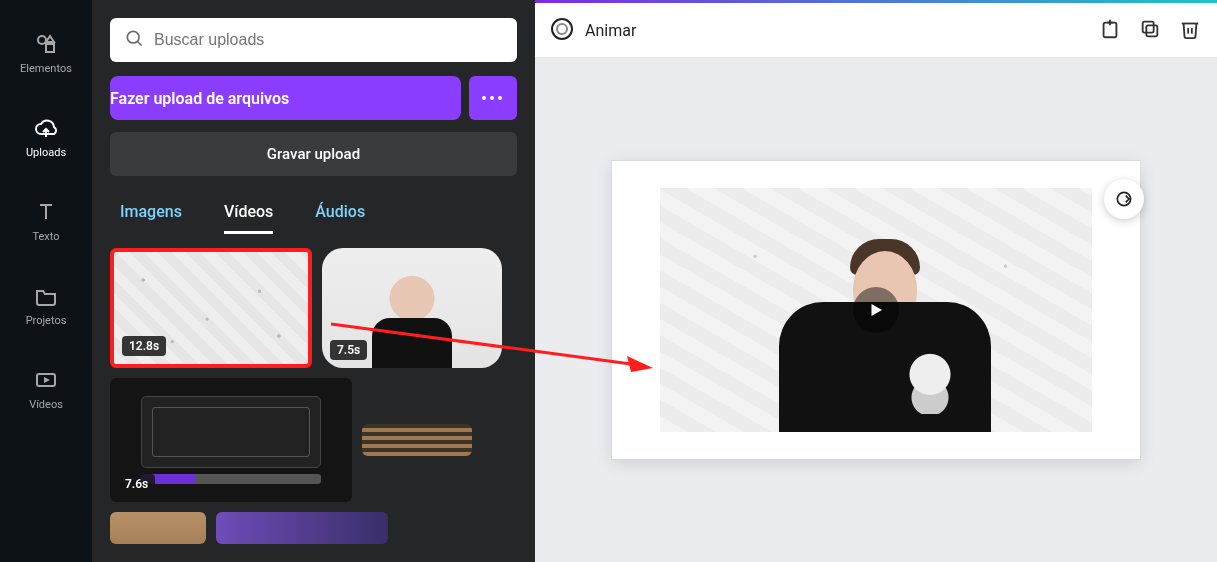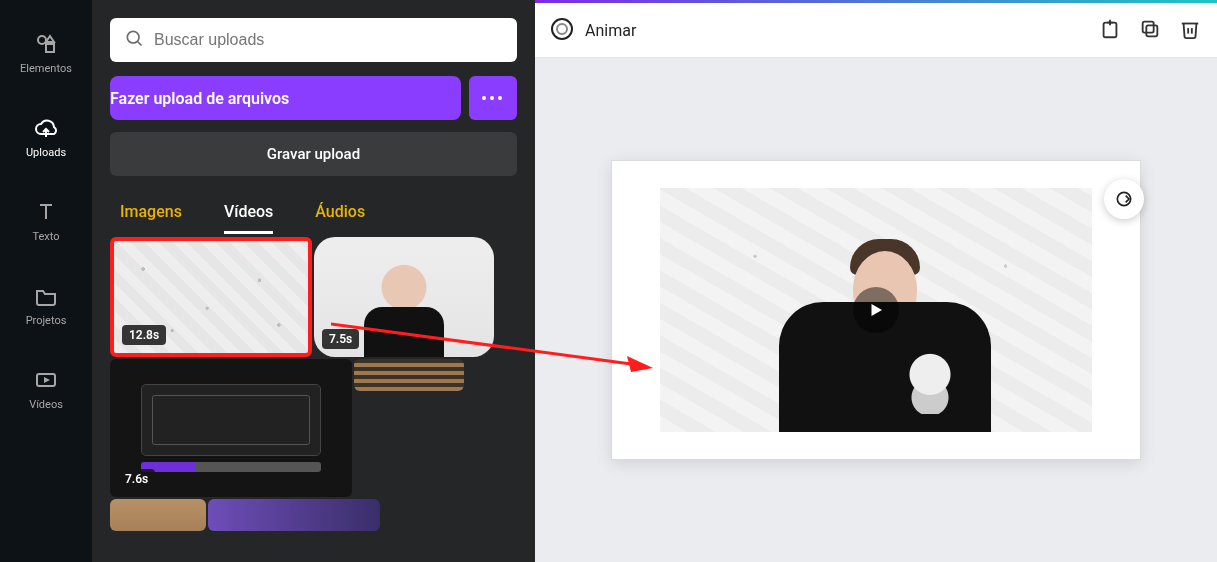--- a/index.html
+++ b/index.html
@@ -85,27 +85,28 @@
   display:flex; align-items:center; justify-content:center; color:#fff; cursor:pointer;
   font-size:18px; letter-spacing:2px;
 }
 .record-btn {
   margin-top:12px; height:44px; background:#3a3b3c; color:#fff;
   border-radius:6px; display:flex; align-items:center; justify-content:center;
   font-size:15px; font-weight:500; cursor:pointer;
 }
 .tabs { display:flex; gap:42px; margin-top:26px; padding: 0 10px; }
 .tab {
-  color:#eab308; font-size:16px; font-weight:500; padding-bottom:10px; cursor:pointer;
+  color:#7dd3fc; font-size:16px; font-weight:500; padding-bottom:10px; cursor:pointer;
 }
 .tab.active { color:#fff; border-bottom:3px solid #fff; }
 .thumb-grid {
-  margin-top:3px;
-  display:flex; flex-wrap:wrap; gap:2px;
+  margin-top:14px;
+  display:flex; flex-wrap:wrap; gap:10px;
   overflow-y:auto;
+  align-items:center;
 }
 .thumb {
   position:relative; border-radius:6px; overflow:hidden; cursor:pointer;
   background:#3a3b3c;
 }
 .thumb .dur {
   position:absolute; left:8px; bottom:8px;
   background:rgba(20,20,20,.85); color:#fff;
   font-size:12px; font-weight:600; padding:3px 7px; border-radius:4px;
 }
@@ -296,21 +297,21 @@
       <div class="tab">Áudios</div>
     </div>
 
     <div class="thumb-grid">
       <div class="thumb highlight doodle-bg" style="width:202px;height:120px">
         <span class="dur">12.8s</span>
       </div>
       <div class="thumb person-bg" style="width:180px;height:120px">
         <span class="dur">7.5s</span>
       </div>
-      <div class="thumb ui-bg" style="width:242px;height:138px">
+      <div class="thumb ui-bg" style="width:242px;height:124px">
         <div class="win">
             <div class="inner"></div>
           </div>
           <div class="bar"></div>
         <span class="dur">7.6s</span>
       </div>
       <div class="thumb stripe-bg" style="width:110px;height:32px"></div>
       <div class="thumb wood-bg" style="width:96px;height:32px"></div>
       <div class="thumb grad-bg" style="width:172px;height:32px"></div>
     </div>

